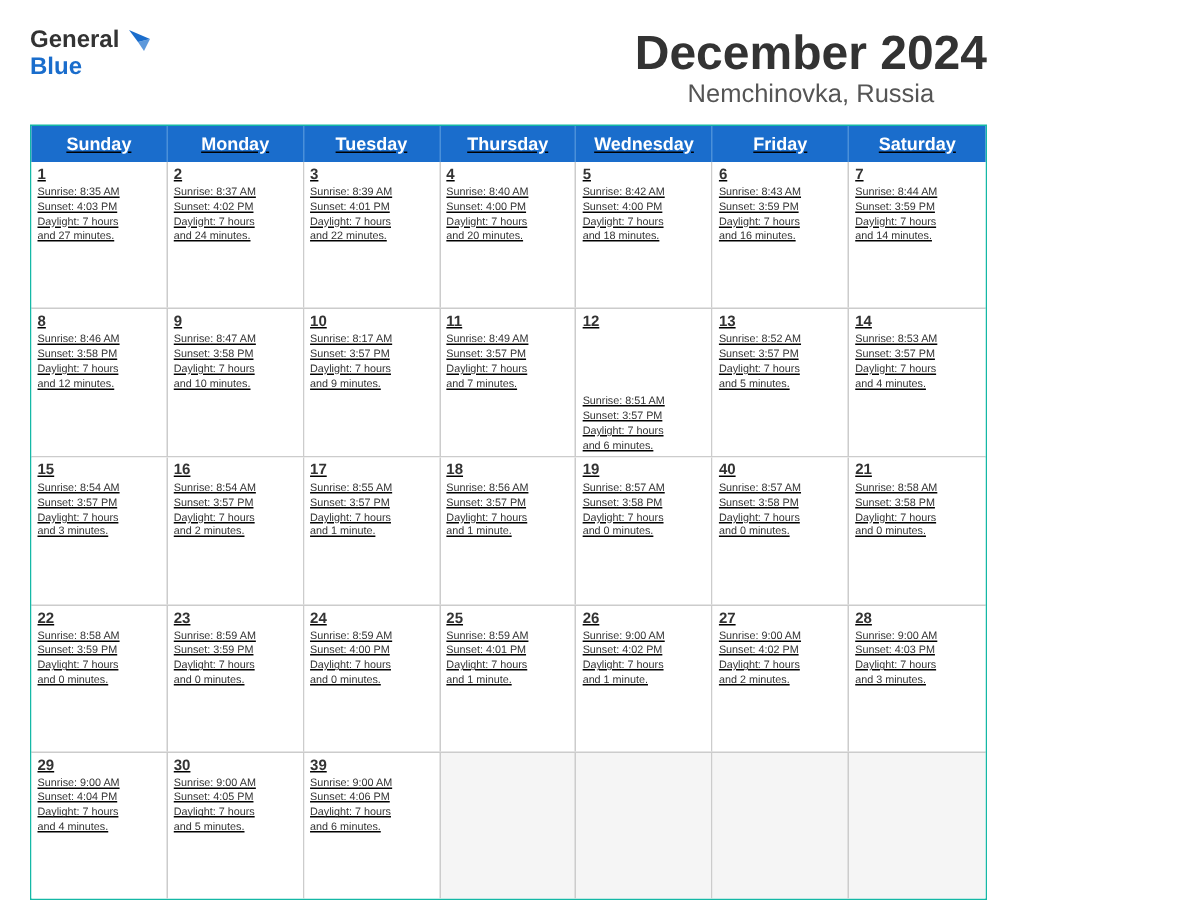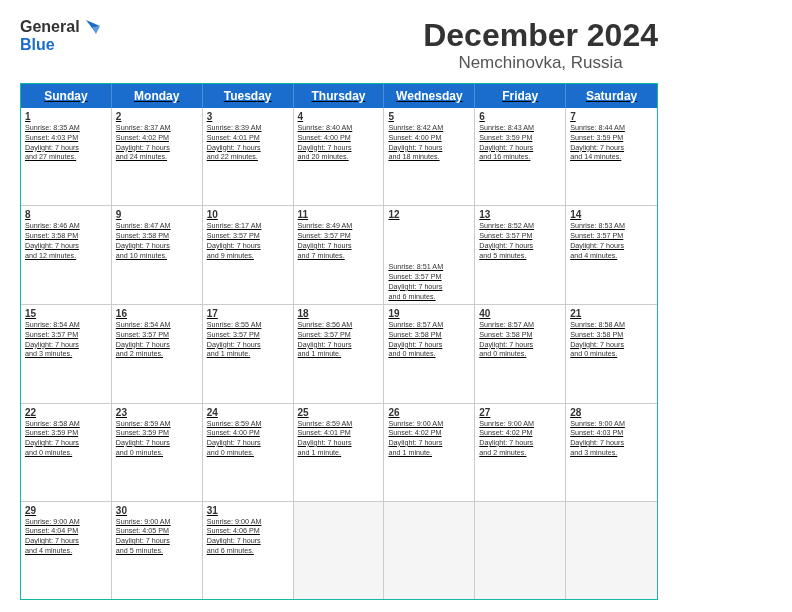--- a/index.html
+++ b/index.html
@@ -345,21 +345,21 @@
 and 4 minutes.</div>
           </div>
           <div class="cal-cell">
             <span class="day-num">30</span>
             <div class="cell-text" style="white-space: pre-line;">Sunrise: 9:00 AM
 Sunset: 4:05 PM
 Daylight: 7 hours
 and 5 minutes.</div>
           </div>
           <div class="cal-cell">
-            <span class="day-num">31</span>
+            <span class="day-num">39</span>
             <div class="cell-text" style="white-space: pre-line;">Sunrise: 9:00 AM
 Sunset: 4:06 PM
 Daylight: 7 hours
 and 6 minutes.</div>
           </div>
           <div class="cal-cell empty"></div>
           <div class="cal-cell empty"></div>
           <div class="cal-cell empty"></div>
           <div class="cal-cell empty"></div>
         </div>

